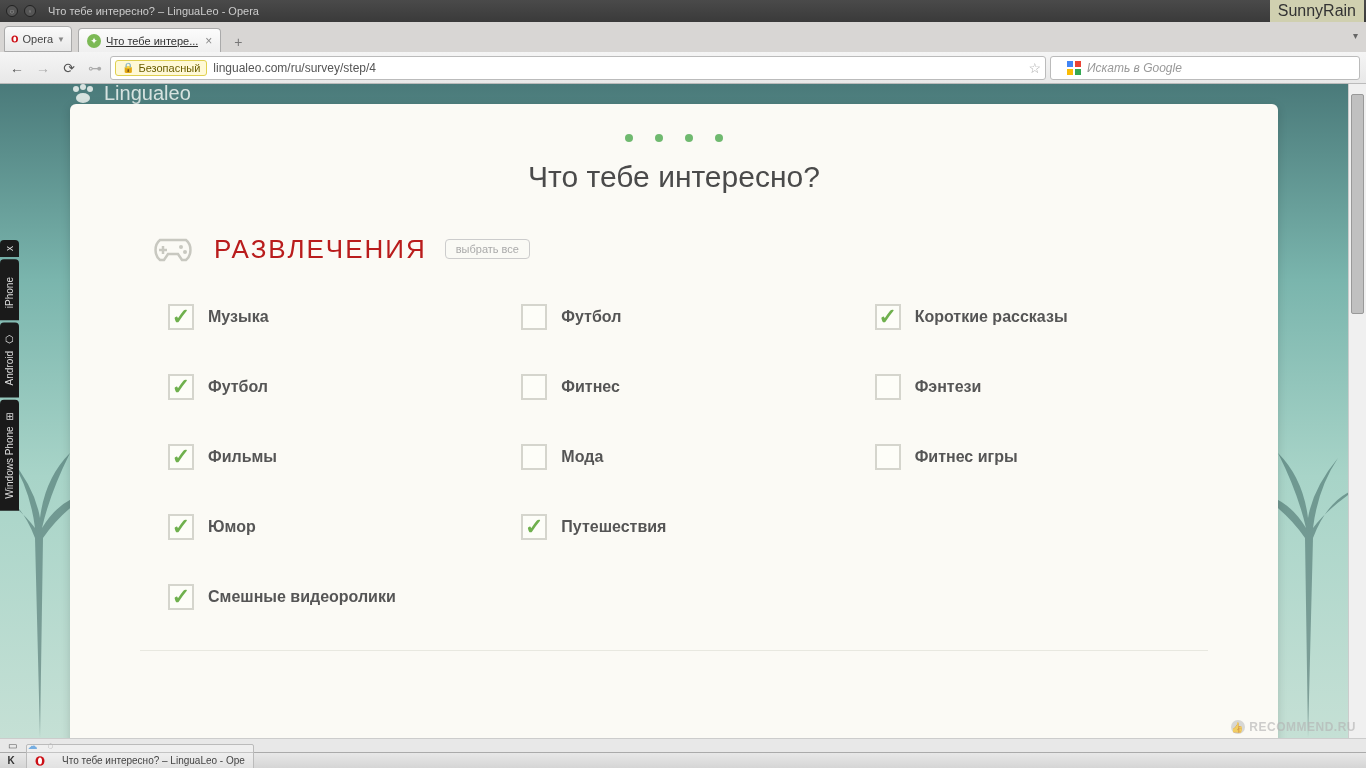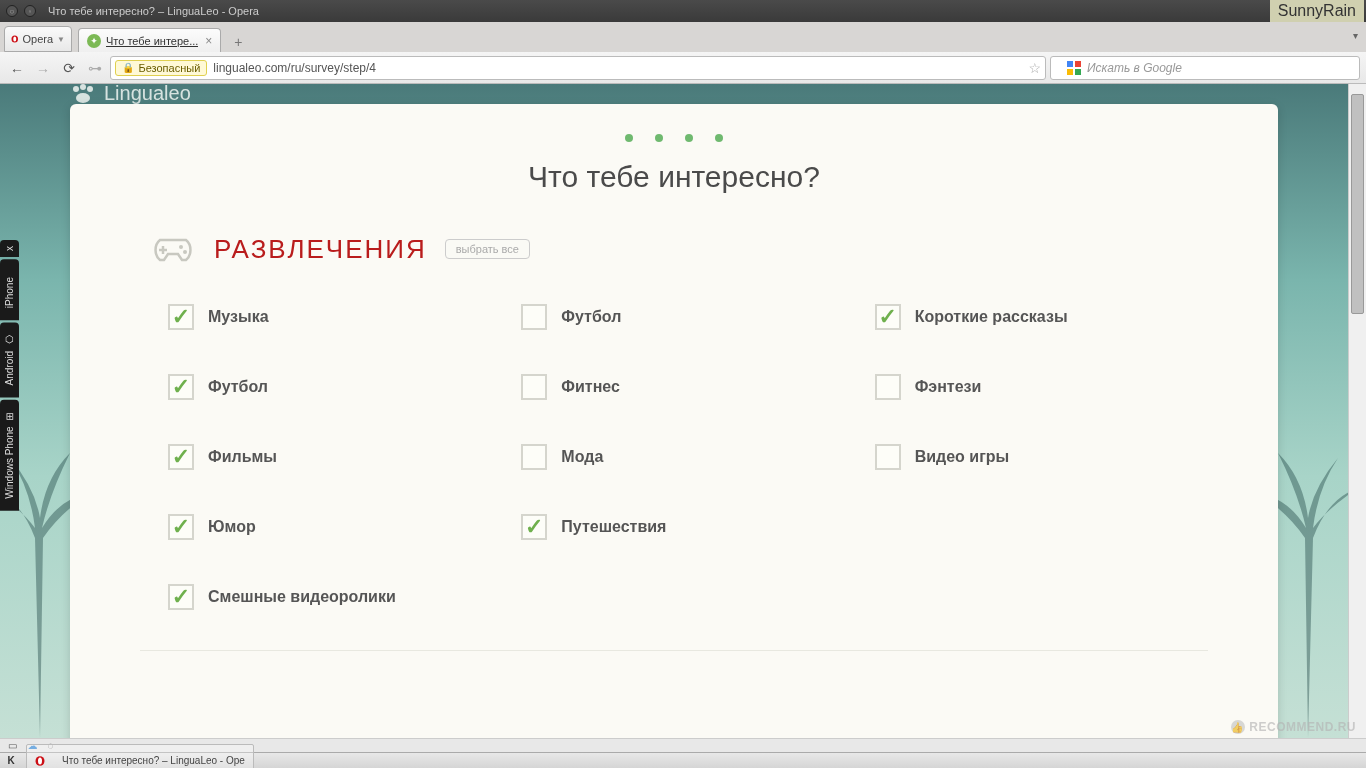--- a/index.html
+++ b/index.html
@@ -211,21 +211,21 @@
         <div class="check-item">
           <div class="checkbox checked"></div>
           <span class="check-label">Фильмы</span>
         </div>
         <div class="check-item">
           <div class="checkbox"></div>
           <span class="check-label">Мода</span>
         </div>
         <div class="check-item">
           <div class="checkbox"></div>
-          <span class="check-label">Видео игры</span>
+          <span class="check-label">Фитнес игры</span>
         </div>
         <div class="check-item">
           <div class="checkbox checked"></div>
           <span class="check-label">Юмор</span>
         </div>
         <div class="check-item">
           <div class="checkbox checked"></div>
           <span class="check-label">Путешествия</span>
         </div>
         <div></div>

